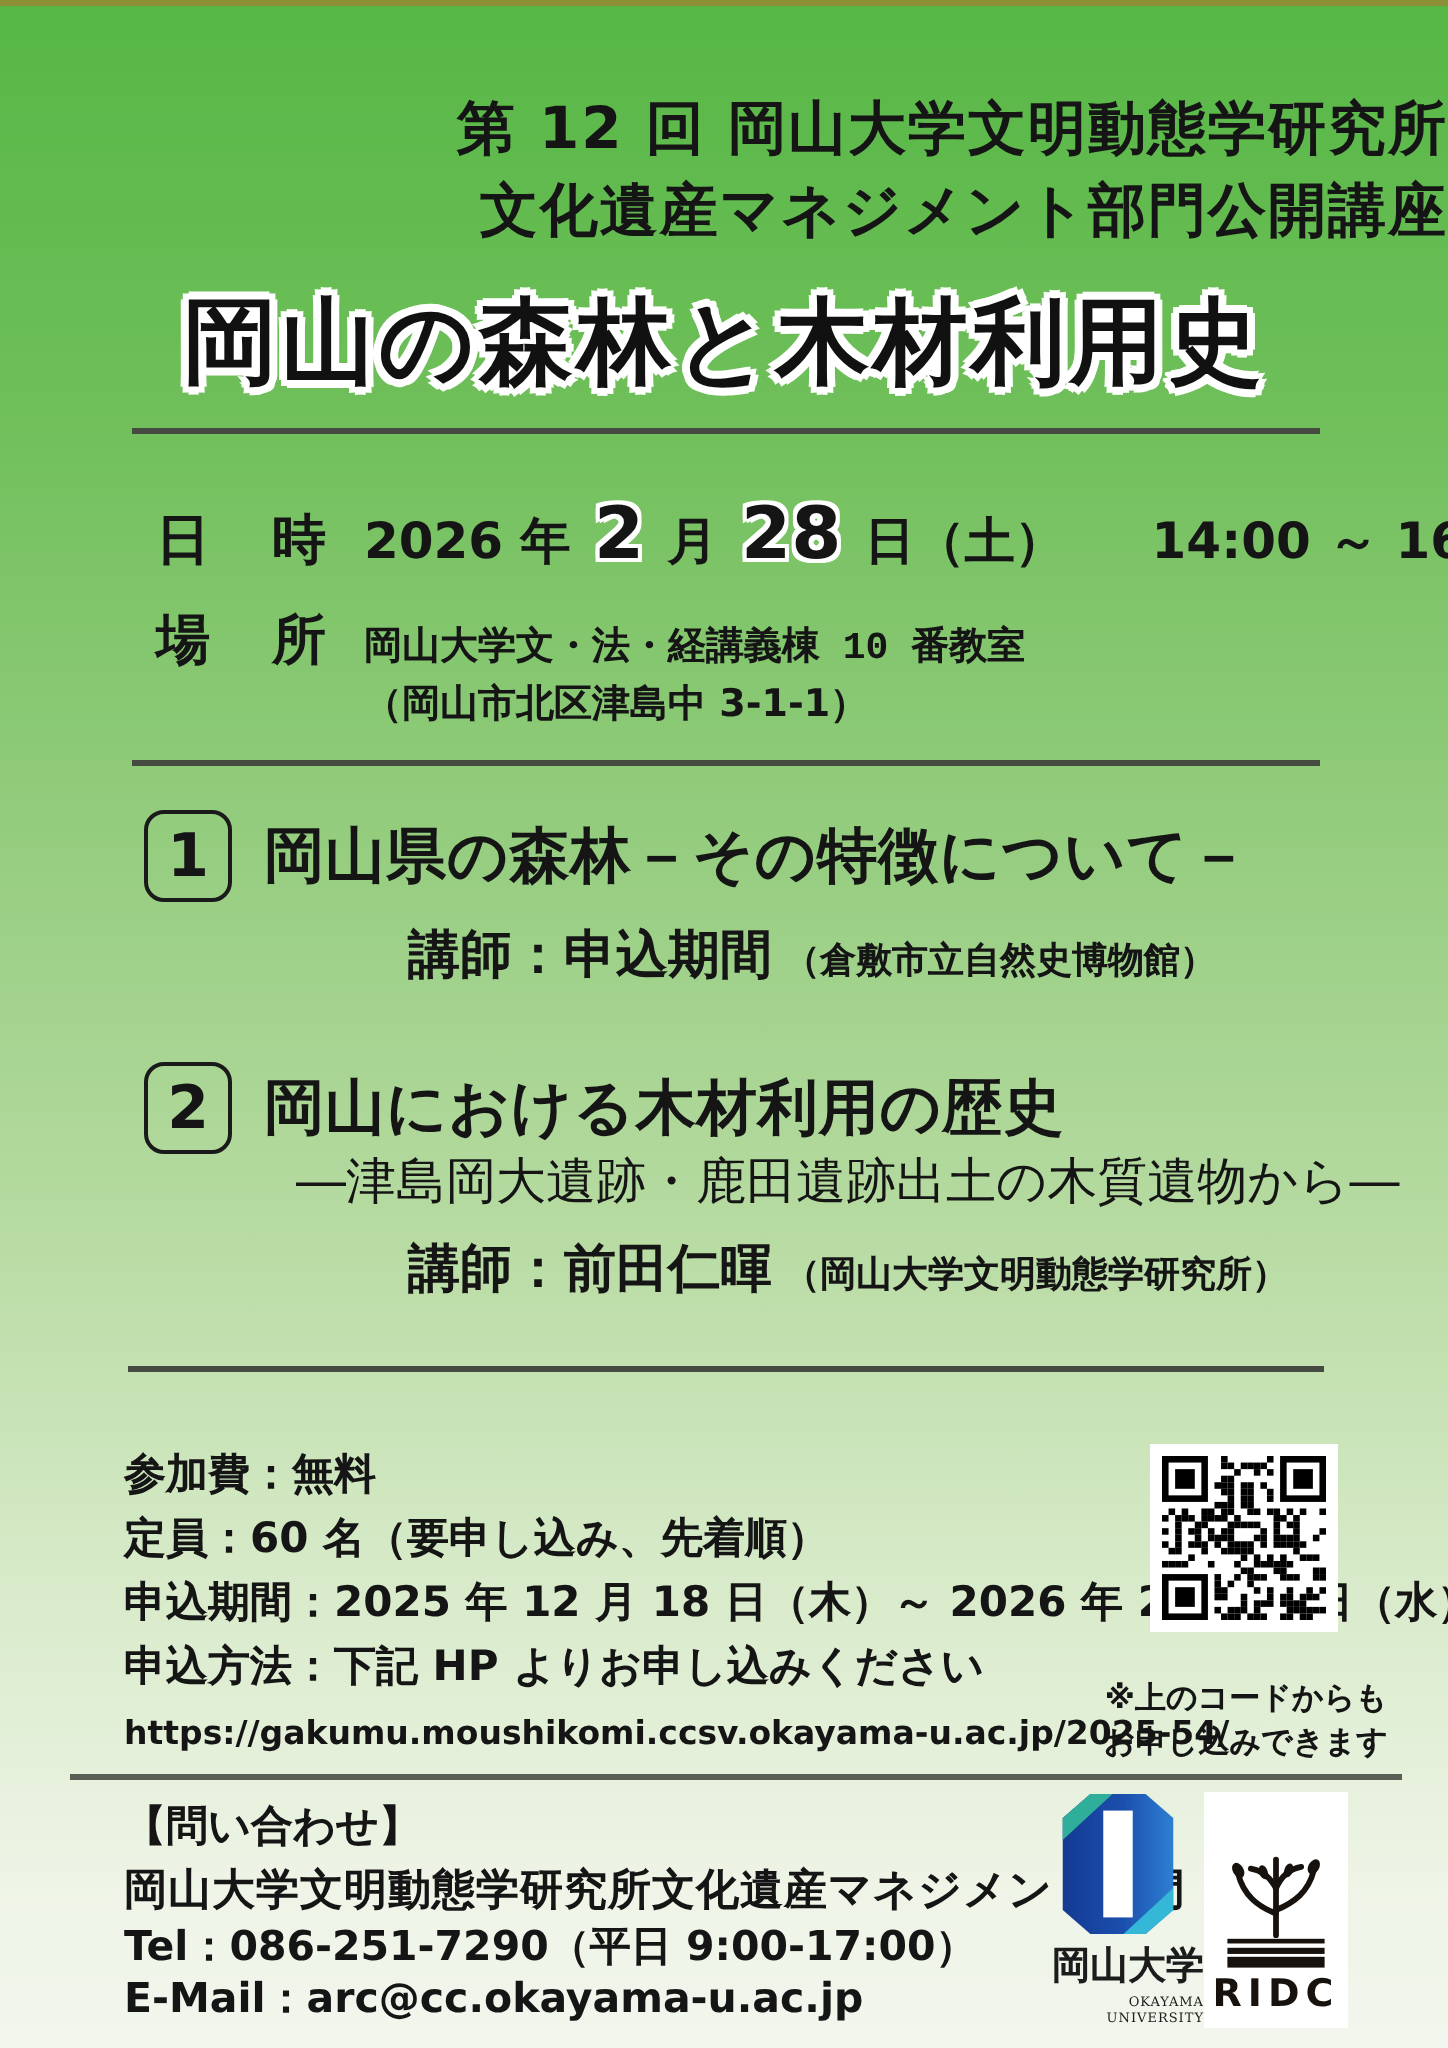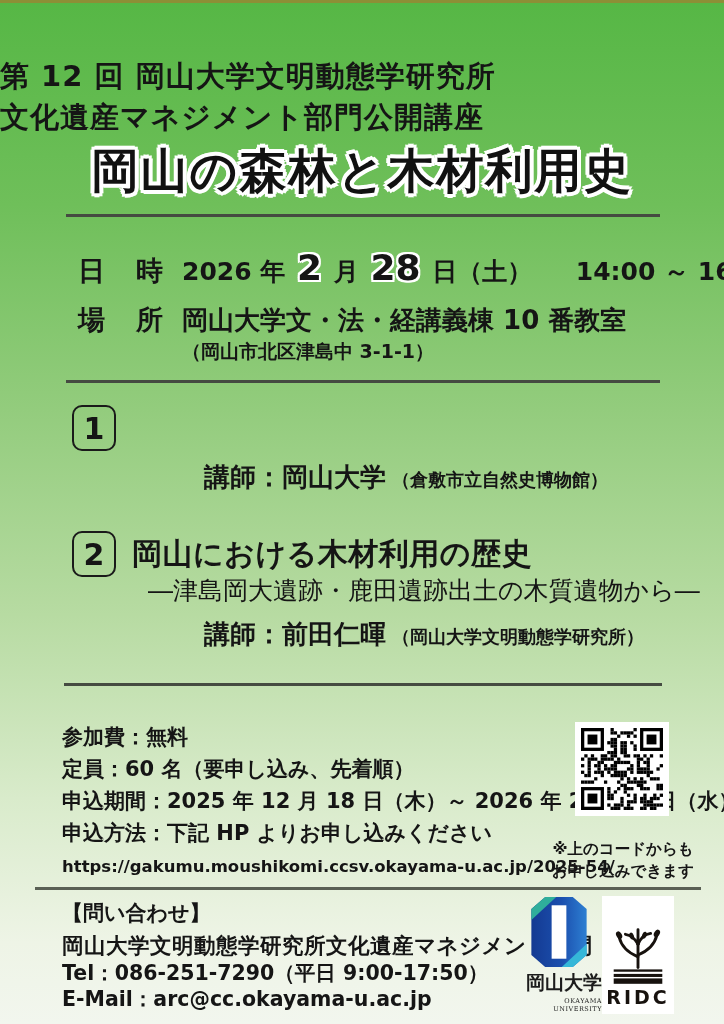--- a/index.html
+++ b/index.html
@@ -8,21 +8,21 @@
     width:724px;height:1024px;
     margin:0 auto;
     background:linear-gradient(to bottom,#56b745 0%,#6fbf5a 20%,#93cc7d 40%,#b7dba2 60%,#d9ebcb 78%,#eef4e6 92%,#f2f6ee 100%);
     font-family:"DejaVu Sans","Liberation Sans",sans-serif;
     color:#151515;
     overflow:hidden;
   }
   .poster::before{content:"";position:absolute;top:0;left:0;right:0;height:3px;background:#8d8f36;}
 
   
-  .series{position:absolute;top:56px;left:0;width:100%;text-align:left;font-weight:bold;font-size:29px;line-height:1.42;letter-spacing:1px;}
+  .series{position:absolute;top:44px;left:0;width:100%;text-align:right;font-weight:bold;font-size:29px;line-height:1.42;letter-spacing:1px;}
   .main-title{
     position:absolute;top:140px;left:0;width:100%;text-align:center;
     font-weight:bold;font-size:47px;letter-spacing:2px;color:#111;
     text-shadow:-3px -3px 0 #fff,3px -3px 0 #fff,-3px 3px 0 #fff,3px 3px 0 #fff,-4px 0 0 #fff,4px 0 0 #fff,0 -4px 0 #fff,0 4px 0 #fff;
   }
 
   .divider{position:absolute;height:2.5px;background:#454b41;}
   .div1{top:214px;left:66px;width:594px;}
   .div2{top:380px;left:66px;width:594px;}
   .div3{top:683px;left:64px;width:598px;}
@@ -32,21 +32,21 @@
   .row{position:absolute;left:78px;display:flex;align-items:baseline;}
   .row-label{font-weight:bold;font-size:27px;letter-spacing:2px;width:104px;flex:none;}
   .date-row{top:247px;}
   .date-val{font-weight:bold;font-size:25px;white-space:nowrap;}
   .bignum{
     font-size:36px;font-weight:bold;padding:0 3px;
     text-shadow:-2px -2px 0 #fff,2px -2px 0 #fff,-2px 2px 0 #fff,2px 2px 0 #fff,-2px 0 0 #fff,2px 0 0 #fff,0 -2px 0 #fff,0 2px 0 #fff;
   }
   .time-gap{display:inline-block;width:26px;}
   .place-row{top:302px;justify-content:center;}
-  .place-val{font-weight:bold;font-size:26px;white-space:nowrap;}
+  .place-val{font-weight:bold;font-size:19px;white-space:nowrap;font-family:Liberation Mono, monospace;}
   .address{position:absolute;top:339px;left:182px;font-weight:bold;font-size:19px;}
 
   
   .lecture-head{position:absolute;left:72px;display:flex;align-items:center;}
   .lec1{top:405px;}
   .lec2{top:531px;}
   .num-box{
     width:40px;height:42px;border:2.5px solid #1a1a1a;border-radius:10px;
     display:flex;align-items:center;justify-content:center;
     font-size:30px;font-weight:bold;flex:none;margin-right:16px;background:transparent;
@@ -109,23 +109,24 @@
   <div class="row place-row">
     <div class="row-label">場　所</div>
     <div class="place-val">岡山大学文・法・経講義棟 10 番教室</div>
   </div>
   <div class="address">（岡山市北区津島中 3-1-1）</div>
 
   <div class="divider div2"></div>
 
   <div class="lecture-head lec1">
     <div class="num-box">1</div>
+    <div class="lec-title">岡山県の森林－その特徴について－</div>
   </div>
   <div class="lecturer lecturer1">
-    <span class="lect-name">講師：岡山大学</span>
+    <span class="lect-name">講師：申込期間</span>
     <span class="lect-aff">（倉敷市立自然史博物館）</span>
   </div>
 
   <div class="lecture-head lec2">
     <div class="num-box">2</div>
     <div class="lec-title">岡山における木材利用の歴史</div>
   </div>
   <div class="lec-subtitle">―津島岡大遺跡・鹿田遺跡出土の木質遺物から―</div>
   <div class="lecturer lecturer2">
     <span class="lect-name">講師：前田仁暉</span>
@@ -360,21 +361,21 @@
   <div class="qr-caption">
     <div>※上のコードからも</div>
     <div>お申し込みできます</div>
   </div>
 
   <div class="divider div4"></div>
 
   <div class="contact">
     <div class="c-head">【問い合わせ】</div>
     <div class="c-org">岡山大学文明動態学研究所文化遺産マネジメント部門</div>
-    <div class="c-tel">Tel：086-251-7290（平日 9:00-17:50）</div>
+    <div class="c-tel">Tel：086-251-7290（平日 9:00-17:00）</div>
     <div class="c-mail">E-Mail：arc@cc.okayama-u.ac.jp</div>
   </div>
 
   <div class="univ-logo">
     <svg class="univ-mark" width="56" height="70" viewBox="0 0 60 76" xmlns="http://www.w3.org/2000/svg">
       <defs>
         <linearGradient id="og" x1="0" y1="0" x2="1" y2="0">
           <stop offset="0" stop-color="#143a92"></stop>
           <stop offset="0.55" stop-color="#1b4fae"></stop>
           <stop offset="1" stop-color="#2d7fd2"></stop>

